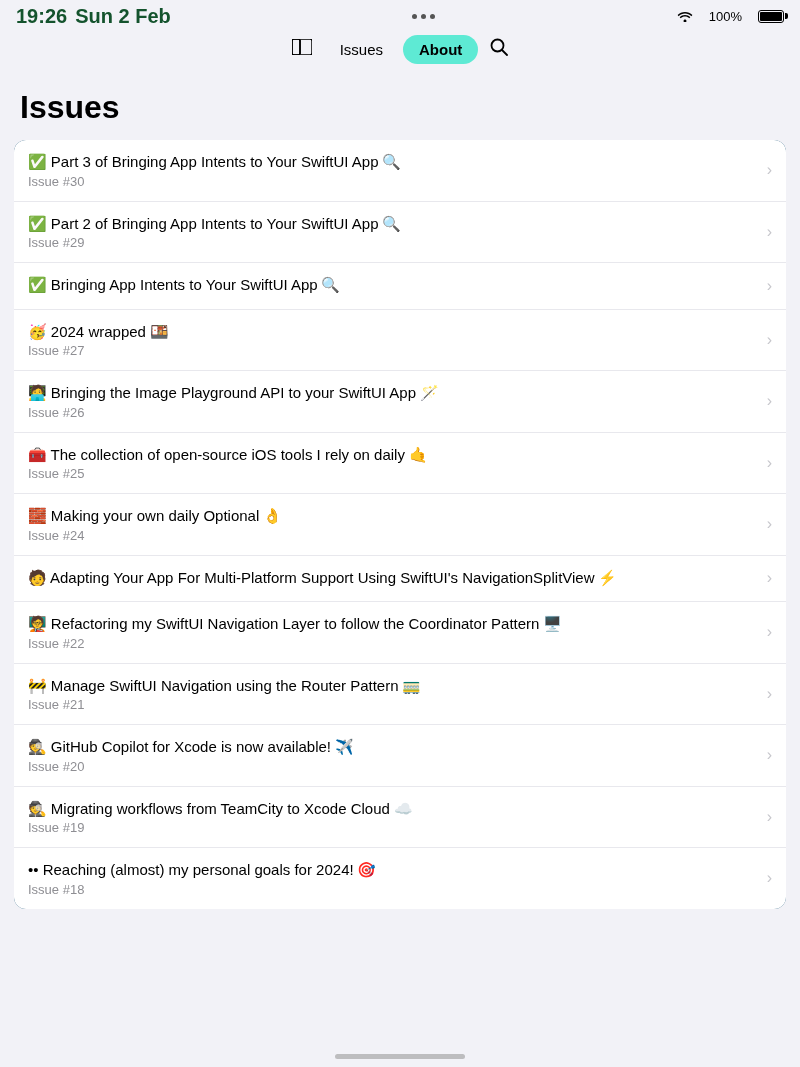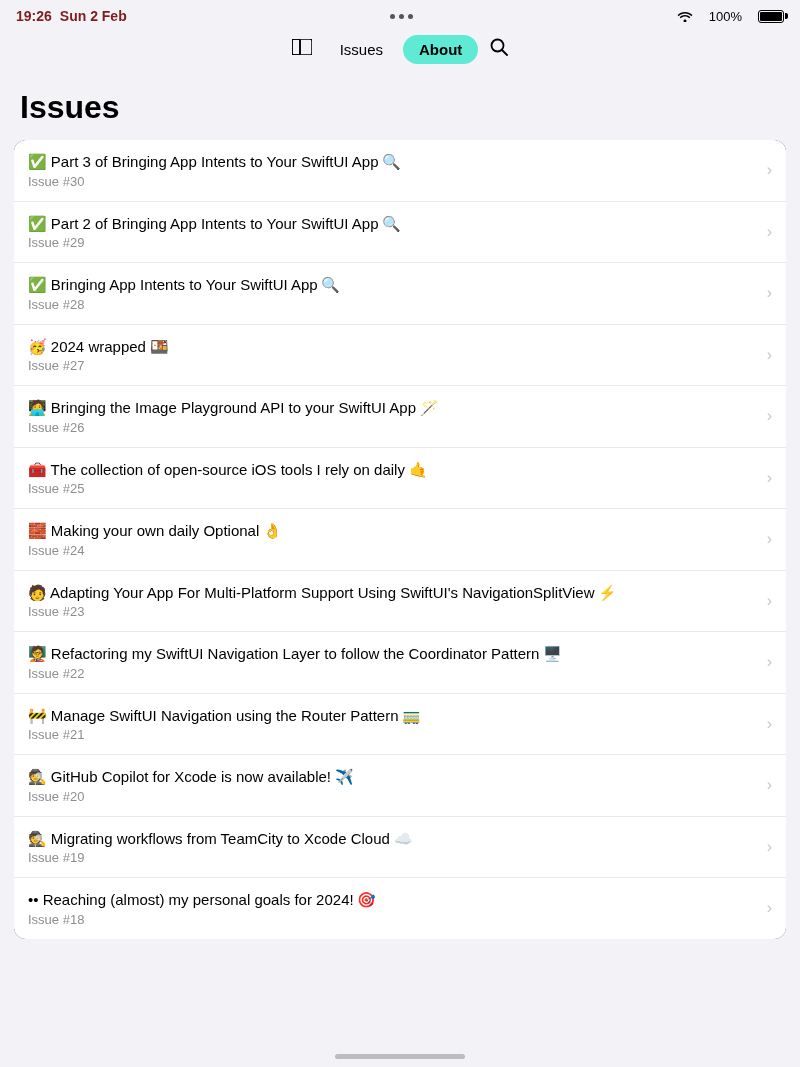--- a/index.html
+++ b/index.html
@@ -14,23 +14,23 @@
 
     
     .status-bar {
       display: flex;
       justify-content: space-between;
       align-items: center;
       padding: 8px 16px 4px;
       height: 28px;
     }
     .status-time {
-      font-size: 14px;
+      font-size: 20px;
       font-weight: 600;
-      color: #7f1d1d;
+      color: #14532d;
     }
     .status-center {
       display: flex;
       gap: 4px;
     }
     .status-dot {
       width: 5px;
       height: 5px;
       border-radius: 50%;
       background: #555;
@@ -239,21 +239,20 @@
       <div class="issue-item">
         <div class="issue-content">
           <div class="issue-title">✅ Part 2 of Bringing App Intents to Your SwiftUI App 🔍</div>
           <div class="issue-number">Issue #29</div>
         </div>
         <span class="chevron">›</span>
       </div>
       <div class="issue-item">
         <div class="issue-content">
           <div class="issue-title">✅ Bringing App Intents to Your SwiftUI App 🔍</div>
-          <div class="issue-number">Issue #28</div>
         </div>
         <span class="chevron">›</span>
       </div>
       <div class="issue-item">
         <div class="issue-content">
           <div class="issue-title">🥳 2024 wrapped 🍱</div>
           <div class="issue-number">Issue #27</div>
         </div>
         <span class="chevron">›</span>
       </div>
@@ -274,21 +273,20 @@
       <div class="issue-item">
         <div class="issue-content">
           <div class="issue-title">🧱 Making your own daily Optional 👌</div>
           <div class="issue-number">Issue #24</div>
         </div>
         <span class="chevron">›</span>
       </div>
       <div class="issue-item">
         <div class="issue-content">
           <div class="issue-title">🧑 Adapting Your App For Multi-Platform Support Using SwiftUI's NavigationSplitView ⚡</div>
-          <div class="issue-number">Issue #23</div>
         </div>
         <span class="chevron">›</span>
       </div>
       <div class="issue-item">
         <div class="issue-content">
           <div class="issue-title">🧑‍🏫 Refactoring my SwiftUI Navigation Layer to follow the Coordinator Pattern 🖥️</div>
           <div class="issue-number">Issue #22</div>
         </div>
         <span class="chevron">›</span>
       </div>

